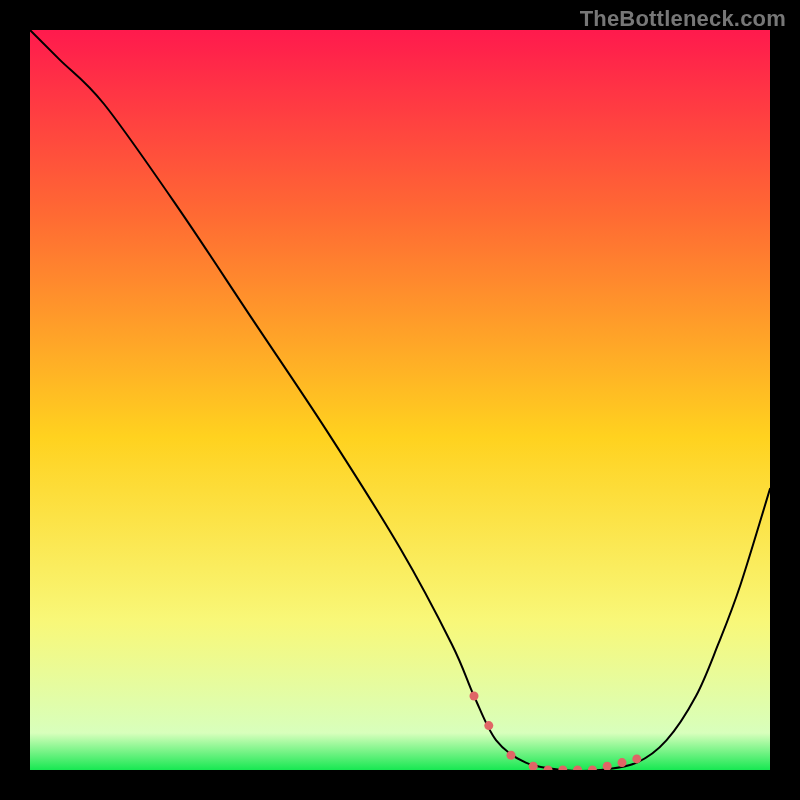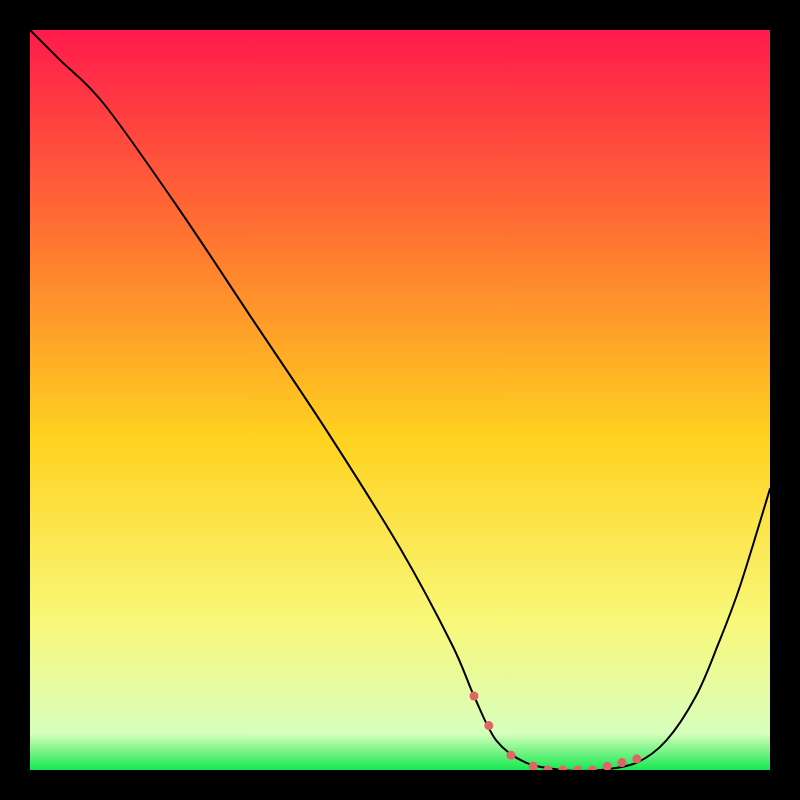--- a/index.html
+++ b/index.html
@@ -26,20 +26,21 @@
     top: 30px;
     width: 740px;
     height: 740px;
   }
   .plot svg { display: block; width: 740px; height: 740px; }
 </style>
 </head>
 <body>
 
 <div class="frame">
+  <div class="watermark">TheBottleneck.com</div>
   <div class="plot">
     <svg id="plot-svg" viewBox="0 0 740 740" preserveAspectRatio="none">
       <defs>
         <linearGradient id="bg-grad" x1="0" y1="0" x2="0" y2="1">
             <stop offset="0%" stop-color="#ff1a4d"></stop>
             <stop offset="25%" stop-color="#ff6a33"></stop>
             <stop offset="55.00000000000001%" stop-color="#ffd21f"></stop>
             <stop offset="80%" stop-color="#f8f879"></stop>
             <stop offset="95%" stop-color="#d8ffbc"></stop>
             <stop offset="100%" stop-color="#17e852"></stop>

